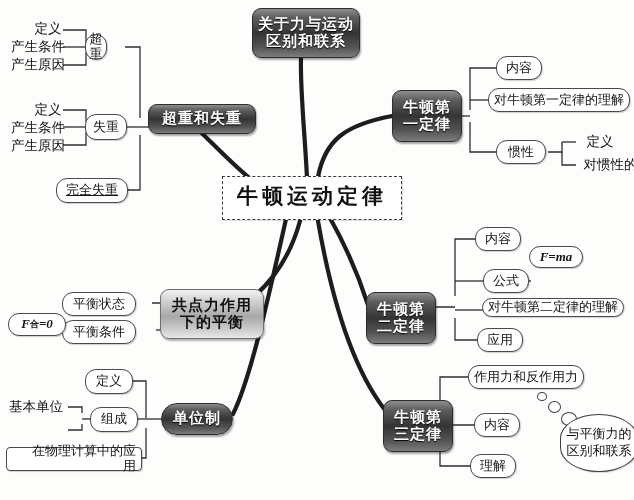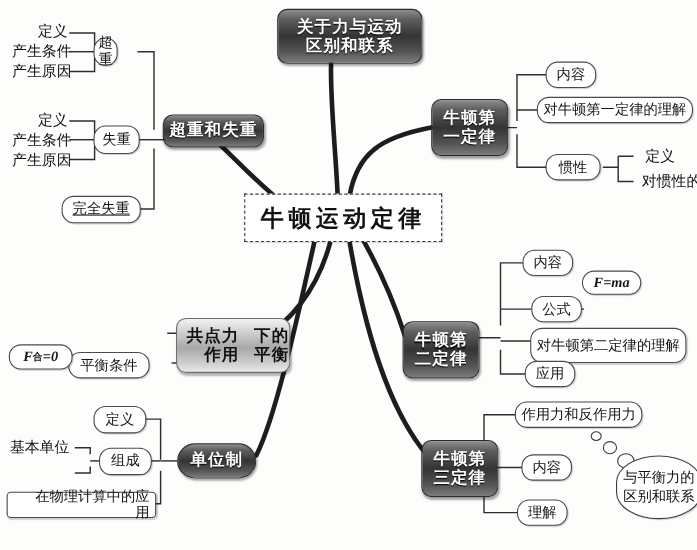--- a/index.html
+++ b/index.html
@@ -18,21 +18,21 @@
         justify-content:center;text-align:right;line-height:1.15;}
 
   
   .center-node{
     border:1.6px dashed #3a3a3a;
     background:#ffffff;
     font-weight:bold;
     font-size:21px;
     letter-spacing:4px;
     color:#111;
-    font-family:Liberation Serif, serif;
+    font-family:Liberation Mono, monospace;
     box-shadow:1px 1px 0 rgba(0,0,0,.12);
   }
 
   
   .main-dark{
     border-radius:9px;
     color:#ffffff;
     font-weight:bold;
     font-size:15px;
     letter-spacing:1px;
@@ -164,26 +164,26 @@
       <path d="M318 221 C330 290 350 370 390 416" stroke-width="4.2"></path>
 
       <path d="M300 221 C288 265 262 295 236 308" stroke-width="4.2"></path>
 
       <path d="M286 219 C268 300 250 380 233 414" stroke-width="4.2"></path>
     </g>
   </svg>
 
   <div class="node center-node" style="left:222px;top:176px;width:180px;height:44px;">牛顿运动定律</div>
 
-  <div class="node main-dark" style="left:252px;top:8px;width:132px;height:50px;flex-direction:column;">
+  <div class="node main-dark" style="left:252px;top:8px;width:108px;height:50px;flex-direction:column;">
     <span class="two-line">关于力与运动</span>
     <span class="two-line">区别和联系</span>
   </div>
 
-  <div class="node main-dark" style="left:148px;top:104px;width:92px;height:30px;">超重和失重</div>
+  <div class="node main-dark" style="left:148px;top:104px;width:108px;height:30px;">超重和失重</div>
 
   <div class="node sub" style="left:85px;top:34px;width:22px;height:26px;">超重</div>
   <div class="node leaf" style="left:28px;top:19px;width:40px;height:20px;">定义</div>
   <div class="node leaf" style="left:8px;top:37px;width:60px;height:20px;">产生条件</div>
   <div class="node leaf" style="left:8px;top:55px;width:60px;height:20px;">产生原因</div>
 
   <div class="node sub" style="left:85px;top:114px;width:42px;height:26px;">失重</div>
   <div class="node leaf" style="left:28px;top:100px;width:40px;height:20px;">定义</div>
   <div class="node leaf" style="left:8px;top:118px;width:60px;height:20px;">产生条件</div>
   <div class="node leaf" style="left:8px;top:136px;width:60px;height:20px;">产生原因</div>
@@ -200,43 +200,44 @@
   <div class="node leaf" style="left:578px;top:132px;width:44px;height:20px;">定义</div>
   <div class="node leaf" style="left:578px;top:155px;width:92px;height:20px;">对惯性的理解</div>
 
   <div class="node main-dark" style="left:366px;top:292px;width:70px;height:52px;flex-direction:column;">
     <span class="two-line">牛顿第</span>
     <span class="two-line">二定律</span>
   </div>
   <div class="node sub" style="left:475px;top:227px;width:46px;height:24px;">内容</div>
   <div class="node sub" style="left:483px;top:269px;width:46px;height:24px;">公式</div>
   <div class="node sub formula" style="left:529px;top:246px;width:54px;height:22px;">F=ma</div>
-  <div class="node sub" style="left:482px;top:298px;width:142px;height:32px;">对牛顿第二定律的理解</div>
+  <div class="node sub" style="left:482px;top:298px;width:142px;height:19px;">对牛顿第二定律的理解</div>
   <div class="node sub" style="left:477px;top:328px;width:46px;height:24px;">应用</div>
 
   <div class="node main-dark" style="left:383px;top:400px;width:70px;height:52px;flex-direction:column;">
     <span class="two-line">牛顿第</span>
     <span class="two-line">三定律</span>
   </div>
   <div class="node sub" style="left:468px;top:365px;width:116px;height:24px;">作用力和反作用力</div>
   <div class="node sub" style="left:474px;top:413px;width:46px;height:24px;">内容</div>
   <div class="node sub" style="left:470px;top:454px;width:46px;height:24px;">理解</div>
 
   <div class="bubble" style="left:537px;top:392px;width:8px;height:7px;"></div>
   <div class="bubble" style="left:548px;top:401px;width:11px;height:10px;"></div>
   <div class="bubble" style="left:561px;top:412px;width:14px;height:12px;"></div>
   <div class="node cloud" style="left:560px;top:414px;width:78px;height:58px;flex-direction:column;">
     <span class="two-line">与平衡力的</span>
     <span class="two-line">区别和联系</span>
   </div>
 
-  <div class="node main-light" style="left:160px;top:289px;width:104px;height:50px;flex-direction:row;">
+  <div class="node main-light" style="left:160px;top:289px;width:104px;height:50px;flex-direction:column;">
     <span class="two-line">共点力作用</span>
     <span class="two-line">下的平衡</span>
   </div>
+  <div class="node sub" style="left:62px;top:292px;width:74px;height:24px;">平衡状态</div>
   <div class="node sub" style="left:62px;top:320px;width:74px;height:24px;">平衡条件</div>
   <div class="node sub formula" style="left:8px;top:313px;width:58px;height:23px;">
     <span>F</span>
       <sub>合</sub>
       <span>=0</span>
   </div>
 
   <div class="node main-dark" style="left:161px;top:403px;width:72px;height:32px;border-radius:16px;">单位制</div>
   <div class="node sub" style="left:85px;top:369px;width:48px;height:25px;">定义</div>
   <div class="node sub" style="left:90px;top:407px;width:48px;height:25px;">组成</div>

